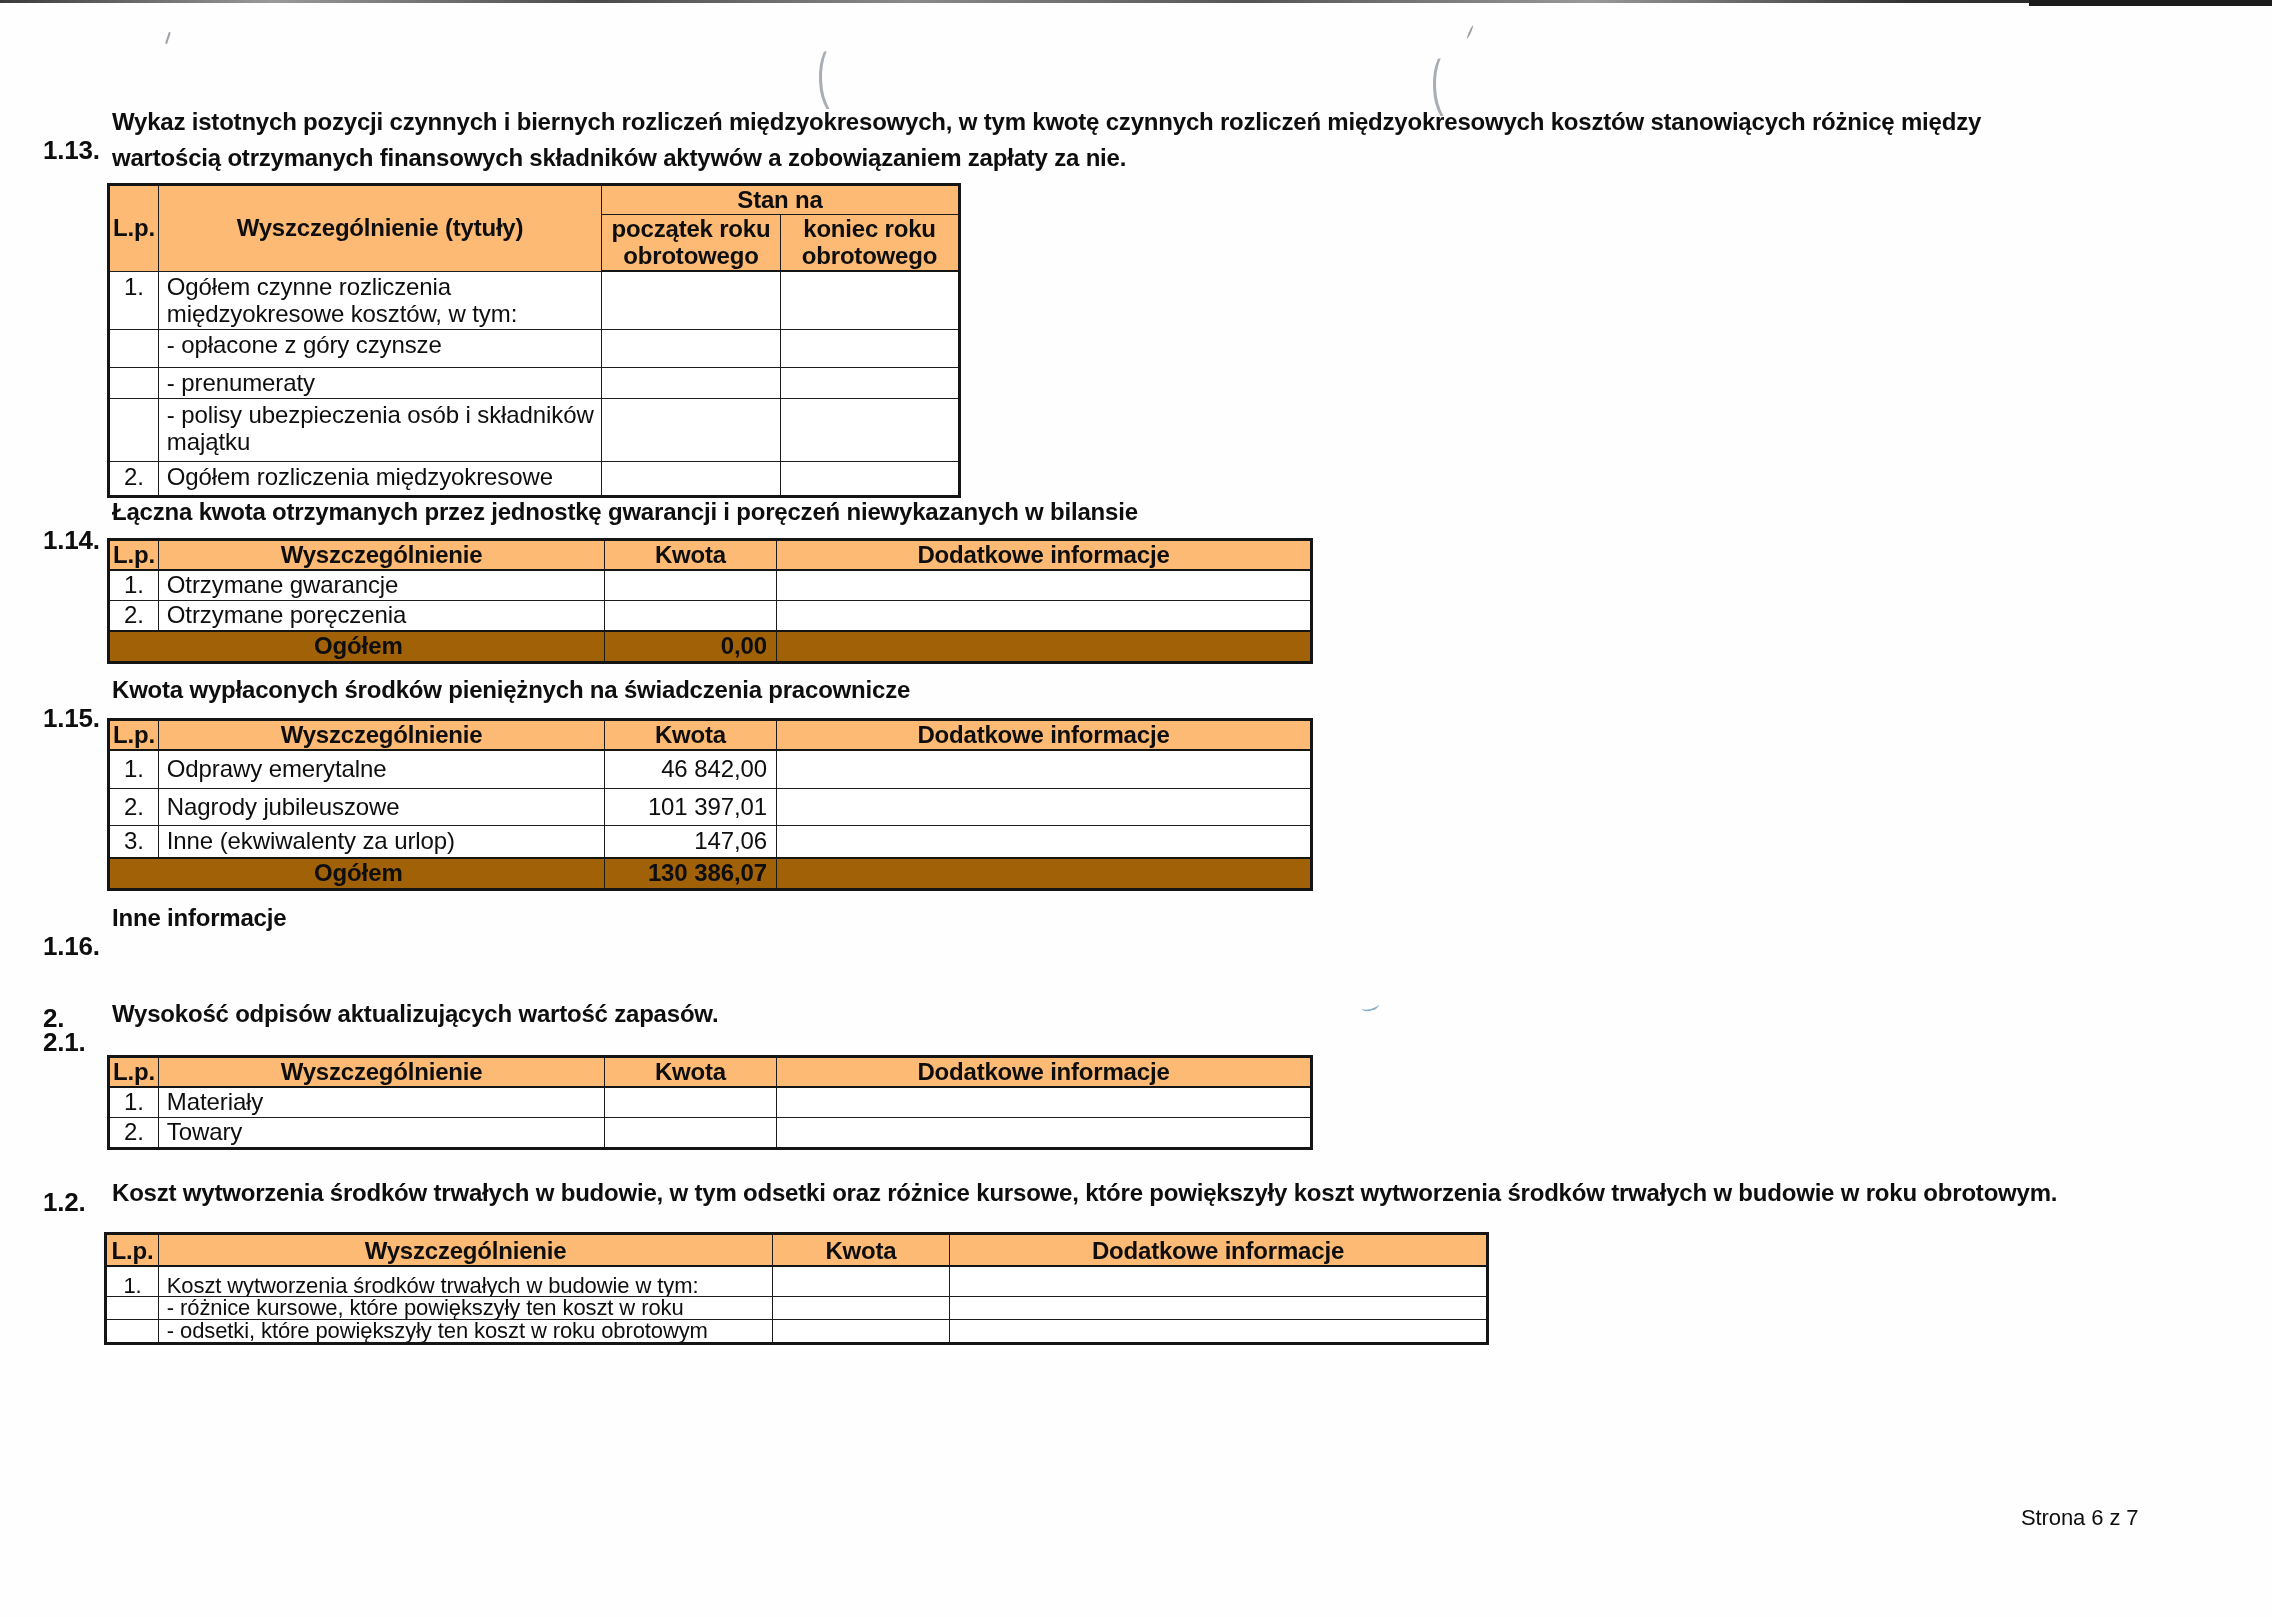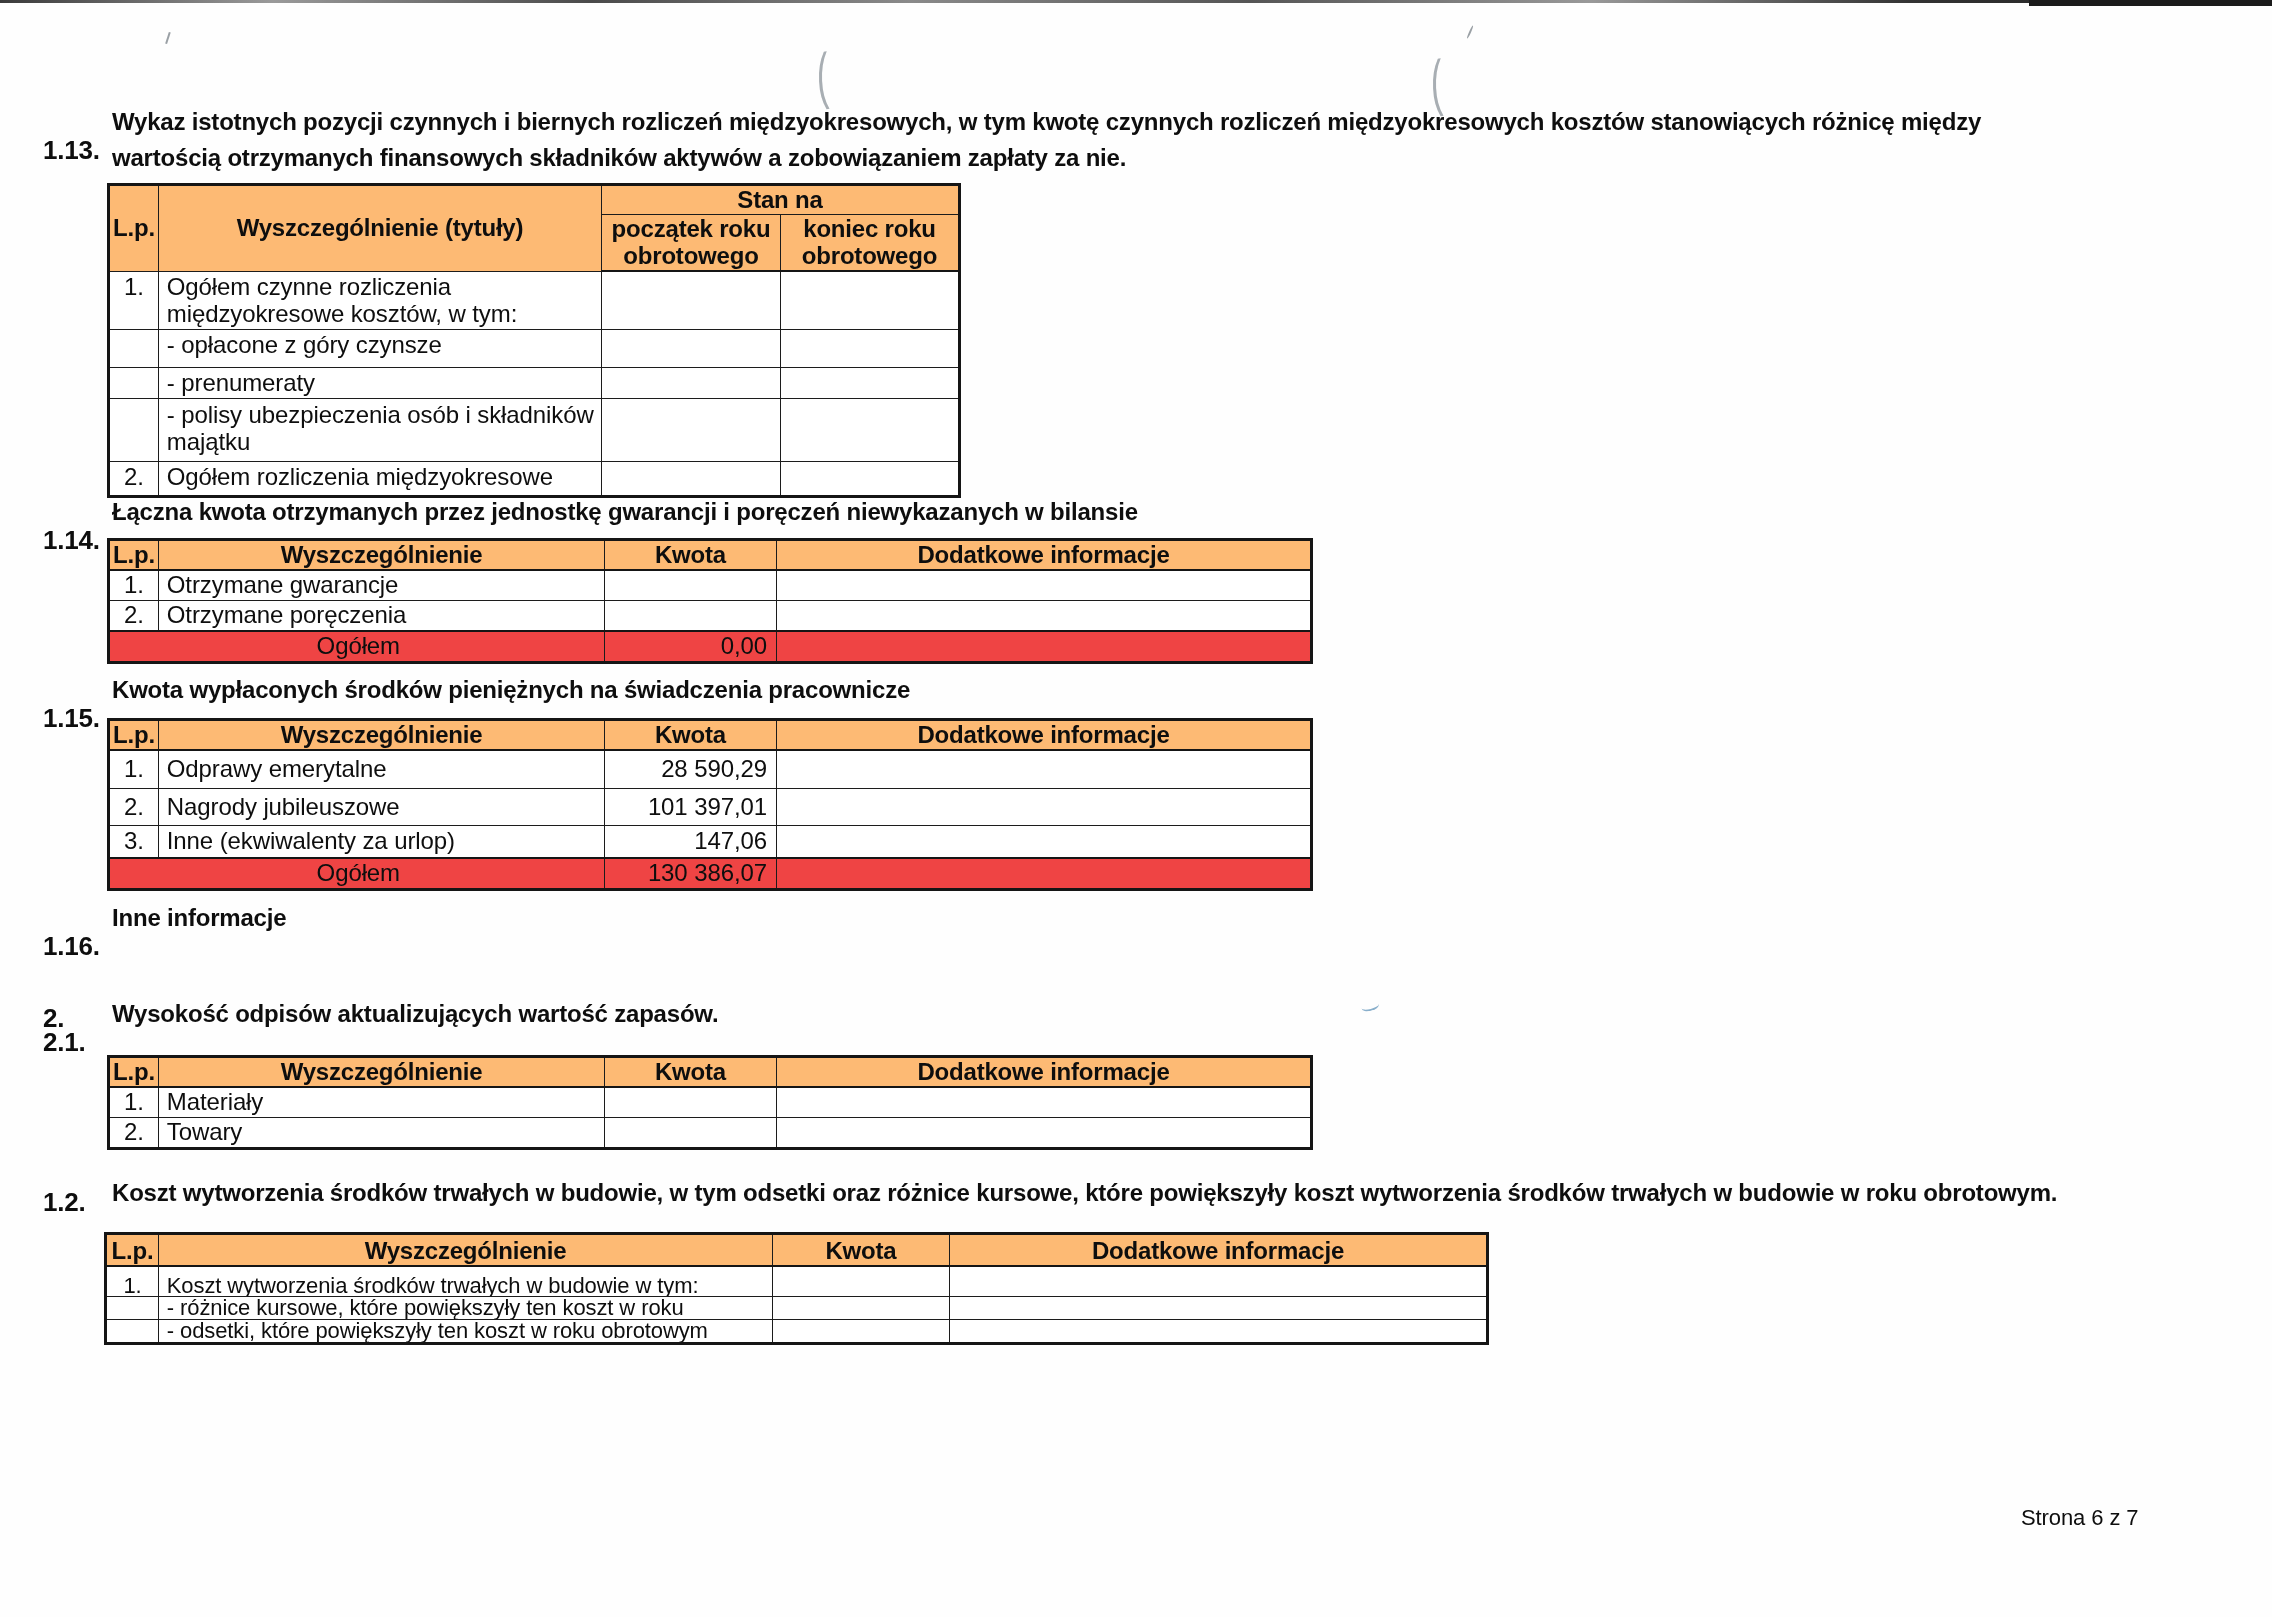--- a/index.html
+++ b/index.html
@@ -25,21 +25,21 @@
   
   table.tbl{position:absolute;border-collapse:collapse;table-layout:fixed;
     border:3.9px solid #151515;background:#fff;}
   .tbl th,.tbl td{border:1.9px solid #1c1c1c;overflow:hidden;}
   .tbl th{background:#fdba74;font-weight:700;font-size:24px;text-align:center;
     vertical-align:bottom;padding:0 2.6px 1.3px 2.6px;line-height:27px;letter-spacing:-0.2px;}
   .tbl td{font-size:24px;font-weight:400;vertical-align:bottom;
     padding:0 5.2px 1.9px 7.8px;line-height:27px;letter-spacing:-0.1px;}
   .tbl td.lp{text-align:center;padding:0 1.3px 1.9px 1.3px;}
   .tbl td.amt{text-align:right;padding-right:9px;}
-  .tbl tfoot td{background:#ef4444;font-weight:400;border-top:2.6px solid #151515;margin-top:34px;}
+  .tbl tfoot td{background:#a16207;font-weight:700;border-top:2.6px solid #151515;margin-top:34px;}
   .tbl tfoot td.tlabel{text-align:center;vertical-align:middle;}
   .tbl tfoot td.amt{vertical-align:middle;}
   .tbl thead th{border-bottom:2.6px solid #151515;}
   
   #t113 thead tr.r1 th{height:26.6px;border-bottom:1.3px solid #1c1c1c;}
   #t113 thead tr.r2 th{height:52px;border-bottom:2.6px solid #151515;vertical-align:middle;padding-bottom:1px;}
   #t113 thead th.span2{vertical-align:middle;}
   #t113 td{vertical-align:top;padding-top:1.3px;}
   #t113 tbody tr:nth-child(1) td{height:53px;}
   #t113 tbody tr:nth-child(2) td{height:34px;}
@@ -195,21 +195,21 @@
         <th>L.p.</th>
         <th>Wyszczególnienie</th>
         <th>Kwota</th>
         <th>Dodatkowe informacje</th>
       </tr>
     </thead>
     <tbody>
         <tr>
           <td class="lp">1.</td>
           <td class="txt">Odprawy emerytalne</td>
-          <td class="amt">28 590,29</td>
+          <td class="amt">46 842,00</td>
           <td class="info"></td>
         </tr>
         <tr>
           <td class="lp">2.</td>
           <td class="txt">Nagrody jubileuszowe</td>
           <td class="amt">101 397,01</td>
           <td class="info"></td>
         </tr>
         <tr>
           <td class="lp">3.</td>

